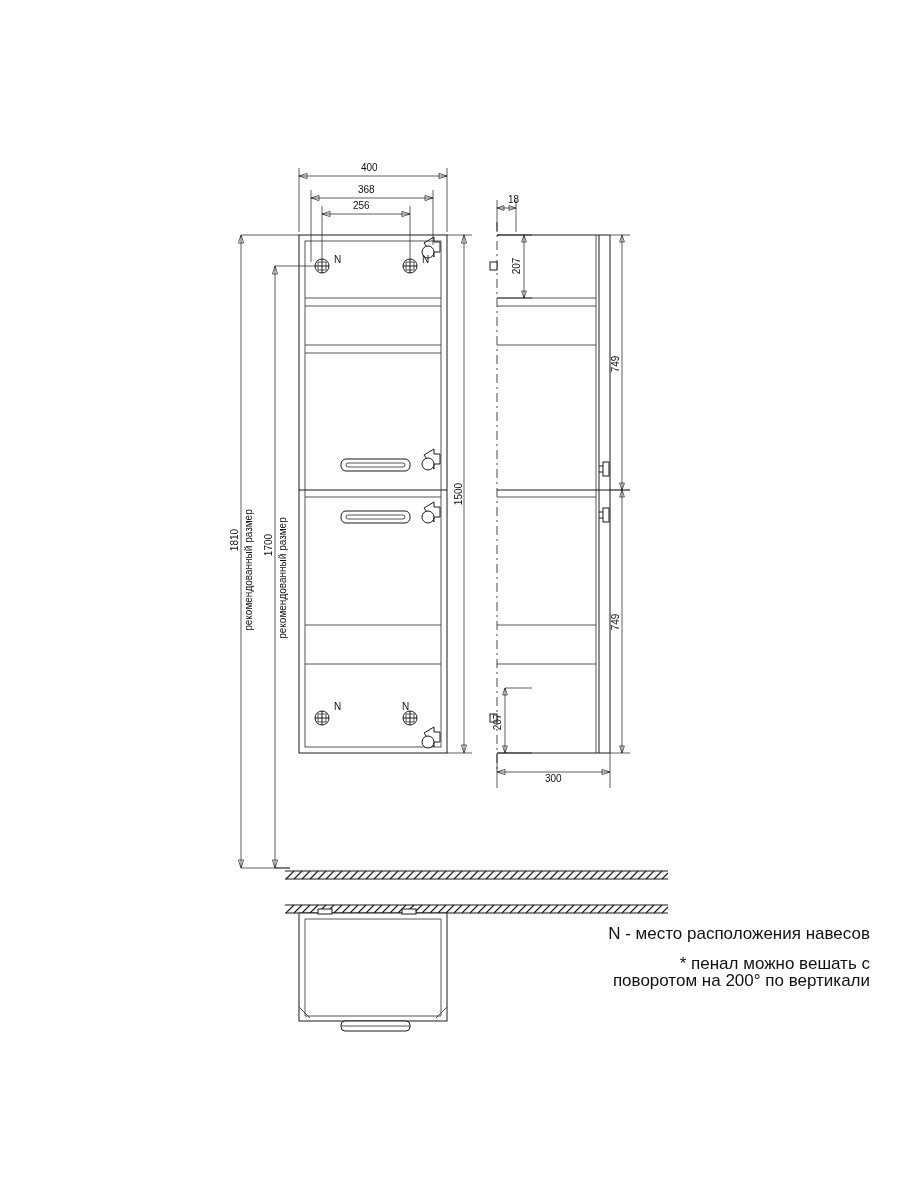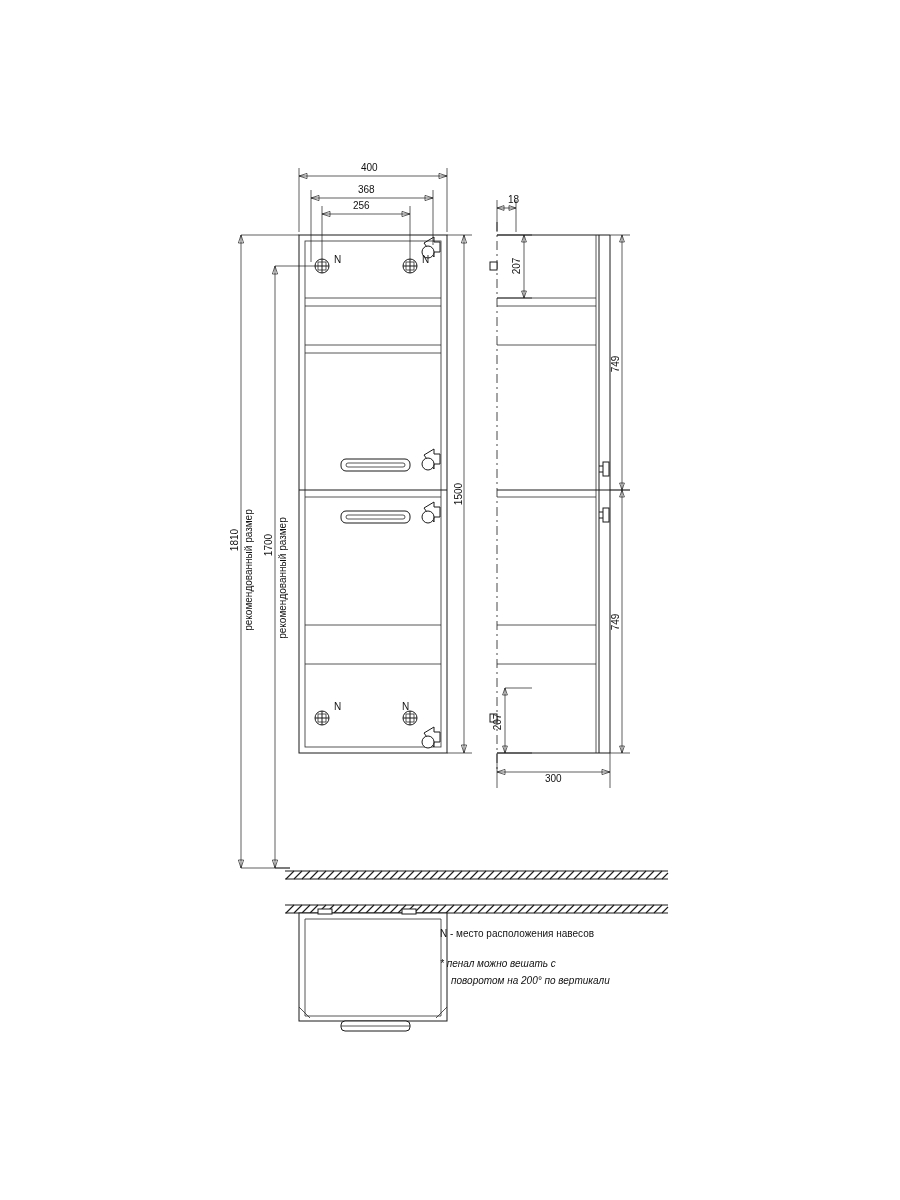--- a/index.html
+++ b/index.html
@@ -42,26 +42,27 @@
     font-size: 10px;
     fill: #111111;
   }
   .notes-layer {
     position: absolute;
     left: 440px;
     top: 925px;
     width: 430px;
   }
   .note-line {
-    font-size: 10px;
+    font-size: 17px;
     line-height: 17px;
     color: #111111;
     white-space: pre;
-  }
-  .note-block { margin-top: 13px; font-style: italic; }
+    text-align: right;
+  }
+  .note-block { margin-top: 13px; }
   .note-indent { padding-left: 11px; }
 </style>
 </head>
 <body>
 
 <div id="sheet">
 
   <svg id="drawing" viewBox="0 0 900 1200">
 
     <g>

